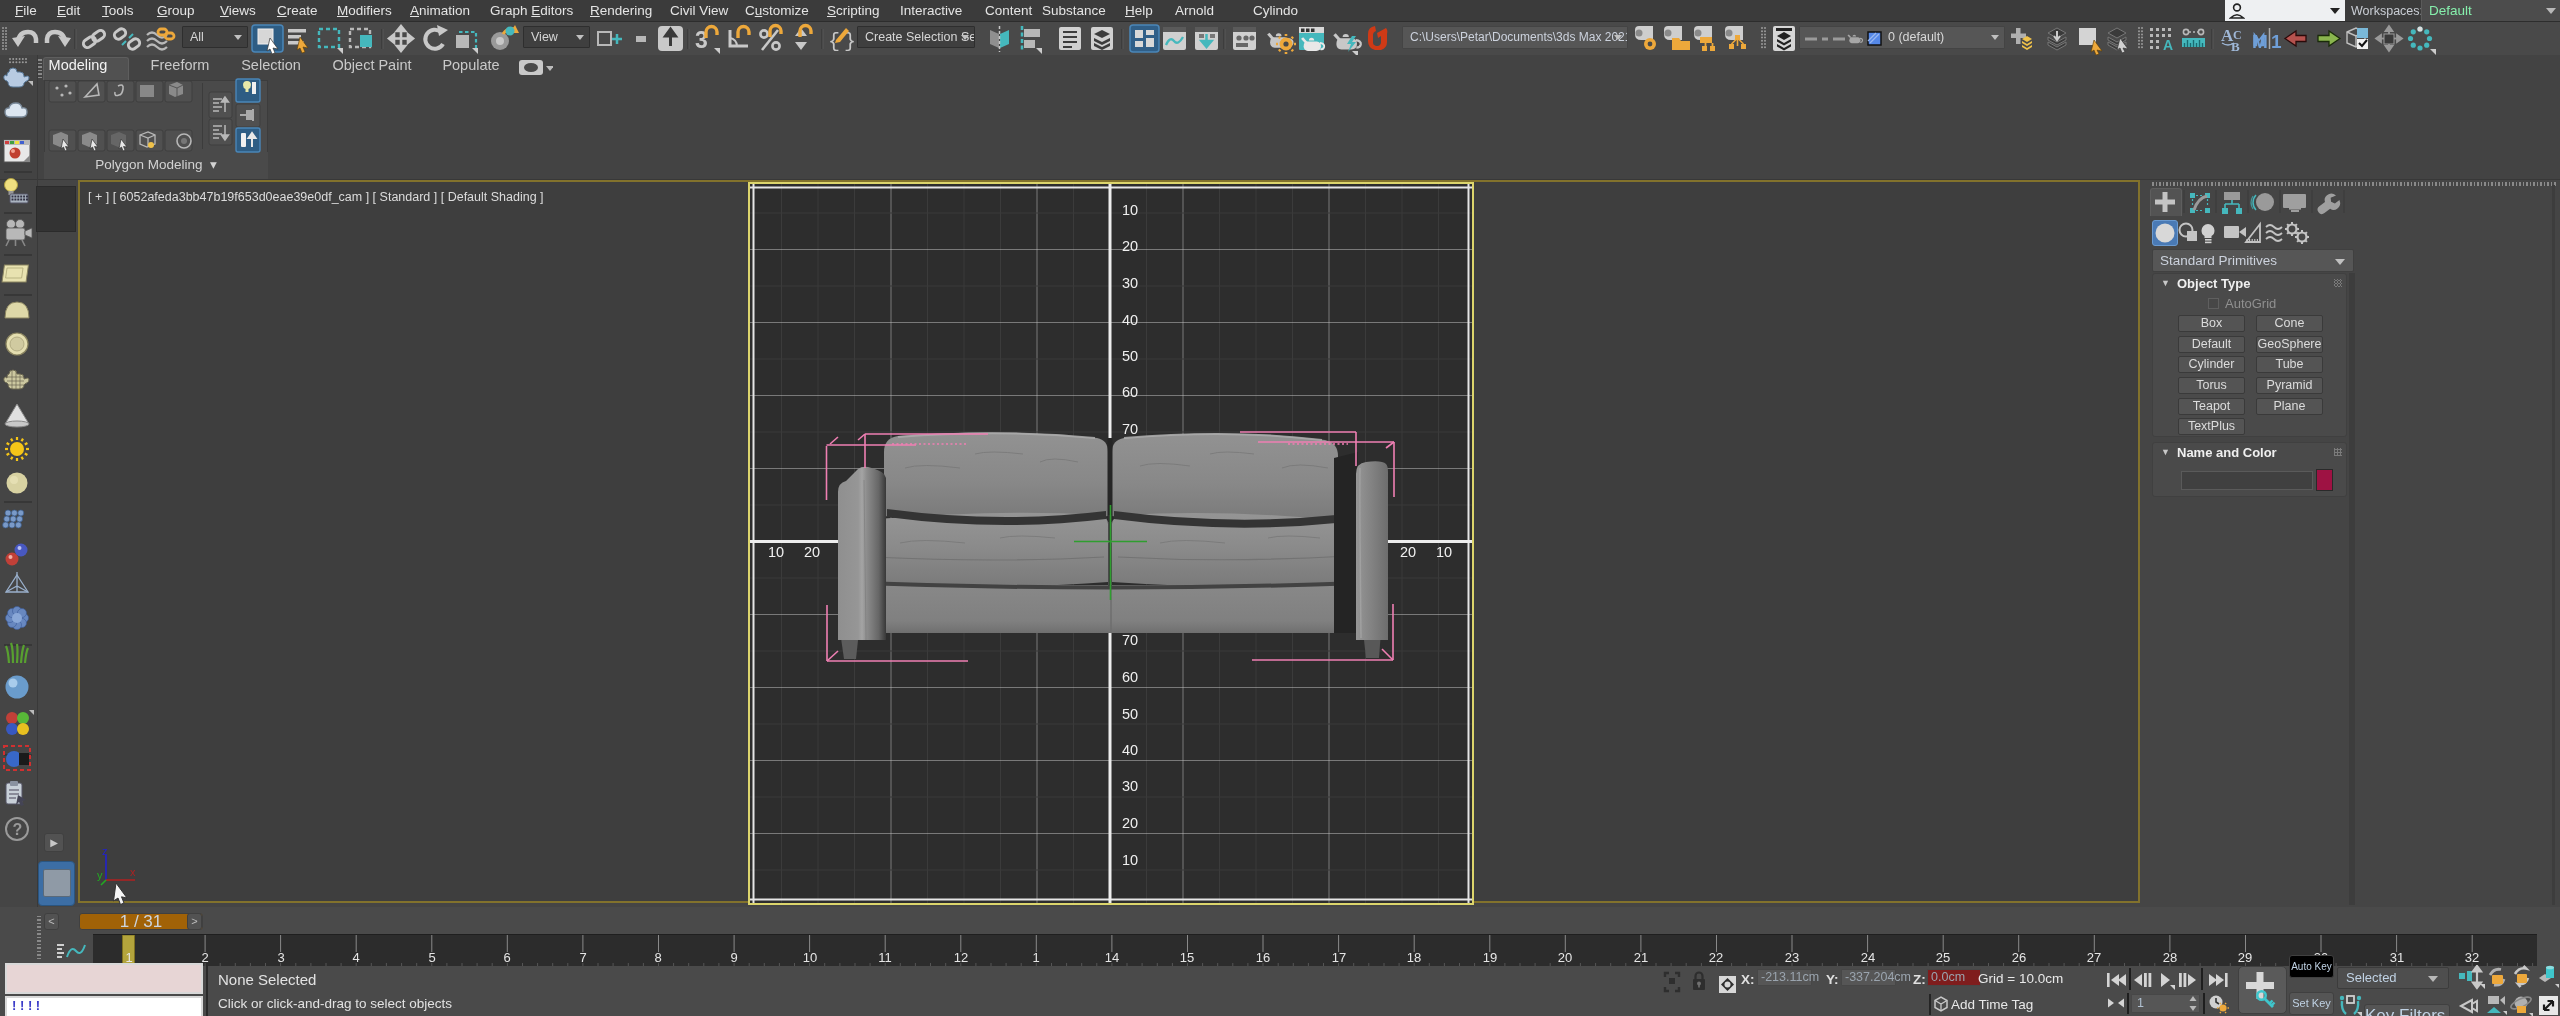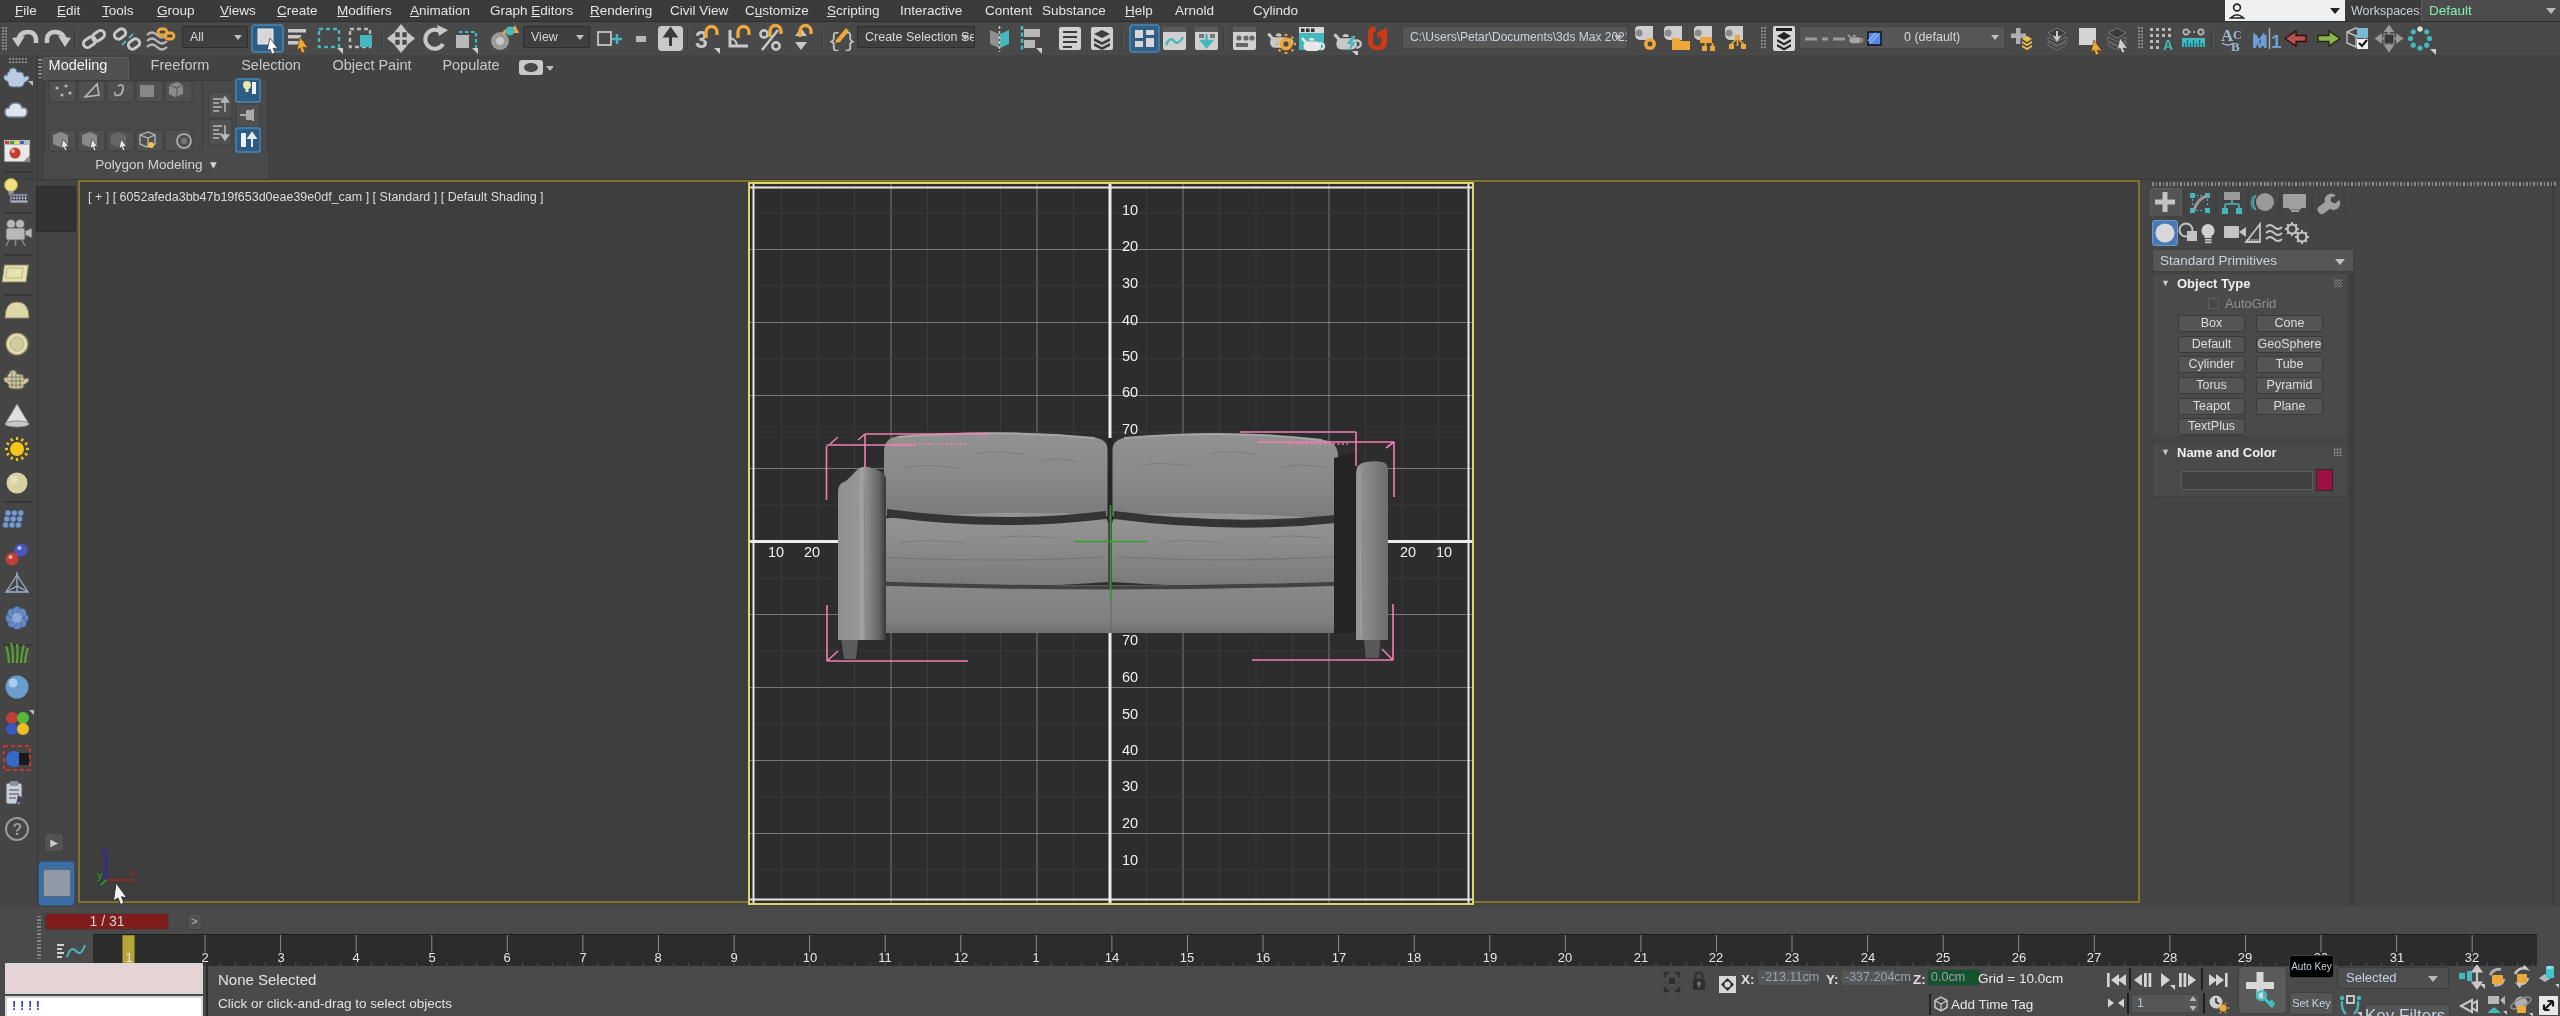--- a/index.html
+++ b/index.html
@@ -350,21 +350,21 @@
         <g fill="#b0b0b0" opacity="0.9">
           <path d="M48 9 L45.5 6.5 L46.8 5.6 L49.3 8.2 Z"></path>
           <path d="M50.5 7.5 Q50.5 5.8 52.3 5.8 Q54.1 5.8 54.1 7.5 Z"></path>
           <path d="M49 8.2 L55.8 8.2 Q58.5 8.6 58.5 11.3 Q58.5 14 55.5 14.3 L50 14.3 Q47.3 14 47.3 11.3 Q47.3 9 49 8.2 Z"></path>
           <path d="M58 9.3 Q60.8 9.6 60.5 11.6 Q60.2 13.3 58.2 13.3" fill="none" stroke="#b0b0b0" stroke-width="1.2"></path>
         </g>
         <rect x="66" y="3" width="13" height="13" fill="#5588e8" stroke="#111" stroke-width="1.5"></rect>
         <line x1="68" y1="14" x2="77" y2="5" stroke="#99b8f0" stroke-width="1.2"></line>
         <line x1="66" y1="12" x2="74" y2="4" stroke="#99b8f0" stroke-width="1.2"></line>
       </svg>
-<span style="position:absolute;left:104px">0 (default)</span>
+<span style="position:absolute;left:88px">0 (default)</span>
       <span class="ar"></span>
     </div>
     <svg class="abs" style="left:0;top:0" width="2560" height="33" viewBox="0 0 2560 33">
       <g fill="#b0b0b0">
         <rect x="2016" y="6" width="4.5" height="16"></rect>
         <rect x="2011" y="11.5" width="15" height="4.5"></rect>
       </g>
       <g fill="#f0c24a">
         <path d="M2027 14 l5 3 l-5 3 l-5 -3 Z"></path>
         <path d="M2022 19 l5 3 l5 -3 l0 2 l-5 3 l-5 -3 Z"></path>
@@ -1045,21 +1045,21 @@
         <div class="abs" style="left:181px;top:5px;width:8px;height:8px;background:repeating-linear-gradient(90deg,#888 0 1.5px,transparent 1.5px 3px),repeating-linear-gradient(0deg,#888 0 1.5px,transparent 1.5px 3px);opacity:0.8"></div>
       </div>
       <div class="abs" style="left:28px;top:28px;width:132px;height:19px;background:#404040;border:1px solid #5a5a5a"></div>
       <div class="abs" style="left:163px;top:26px;width:17px;height:22px;background:#9e1243;border:1px solid #2a2a2a"></div>
     </div>
     <div class="abs" style="left:203px;top:93px;width:6px;height:632px;background:#3d3d3d"></div>
     <div class="abs" style="left:406px;top:5px;width:3px;height:720px;background:#3d3d3d"></div>
   </div>
 <div id="bottom">
     <div class="btn3d" style="left:44px;top:6px;width:15px;height:17px;font-size:11px;line-height:15px;color:#bbb">&lt;</div>
-    <div class="btn3d" style="left:45px;top:6px;width:124px;height:17px;font-size:14px;line-height:15px;background:#7f1d1d">1 / 31</div>
+    <div class="btn3d" style="left:79px;top:6px;width:124px;height:17px;font-size:17px;line-height:15px;background:#a16207">1 / 31</div>
     <div class="btn3d" style="left:187px;top:6px;width:15px;height:17px;font-size:11px;line-height:15px;color:#bbb">&gt;</div>
     <div class="abs" style="left:37px;top:8px;width:4px;height:44px;background:repeating-linear-gradient(0deg,#8a8a8a 0 1.5px,transparent 1.5px 3.5px)"></div>
     <svg class="abs" style="left:53px;top:30px" width="38" height="30" viewBox="0 0 38 30">
       <g fill="#d0d0d0">
         <rect x="4" y="7" width="7" height="2"></rect>
         <rect x="4" y="11" width="5" height="2"></rect>
         <rect x="4" y="15" width="7" height="2"></rect>
         <rect x="4" y="19" width="5" height="2"></rect>
       </g>
       <path d="M14 20 q4 -12 9 -6 t9 -6" stroke="#45b8bd" stroke-width="2" fill="none"></path>
@@ -1313,21 +1313,21 @@
         <rect x="59" y="9" width="17" height="17" fill="#d8d8d8"></rect>
         <path d="M67.5 11 l6.5 6.5 l-6.5 6.5 l-6.5 -6.5 Z" fill="#2e2e2e"></path>
         <circle cx="67.5" cy="17.5" r="3" fill="#d8d8d8"></circle>
       </g>
 </svg>
     <div class="abs" style="left:1741px;top:65px;font-size:13.5px;font-weight:bold;color:#e0e0e0">X:</div>
     <div class="fld" style="left:1757px;top:62px;width:55px;height:17px;line-height:15px;padding-left:3px;background:#565656;border-color:#474747;color:#9aa4ae">-213.11cm</div>
     <div class="abs" style="left:1826px;top:65px;font-size:13.5px;font-weight:bold;color:#e0e0e0">Y:</div>
     <div class="fld" style="left:1841px;top:62px;width:55px;height:17px;line-height:15px;padding-left:3px;background:#565656;border-color:#474747;color:#9aa4ae">-337.204cm</div>
     <div class="abs" style="left:1913px;top:65px;font-size:13.5px;font-weight:bold;color:#e0e0e0">Z:</div>
-    <div class="fld" style="left:1927px;top:62px;width:54px;height:17px;line-height:15px;padding-left:3px;background:#14532d;border-color:#474747;color:#9aa4ae">0.0cm</div>
+    <div class="fld" style="left:1927px;top:62px;width:54px;height:17px;line-height:15px;padding-left:3px;background:#7f1d1d;border-color:#474747;color:#9aa4ae">0.0cm</div>
     <div class="abs" style="left:1978px;top:64px;font-size:13.5px;color:#e8e8e8">Grid = 10.0cm</div>
     <div class="abs" style="left:1929px;top:87px;width:2px;height:21px;background:#242424"></div>
     <svg class="abs" style="left:1932px;top:88px" width="18" height="18" viewBox="0 0 18 18">
       <path d="M3 5.5 l6 -3.5 l6 3.5 l0 7 l-6 3.5 l-6 -3.5 Z" fill="none" stroke="#c8c8c8" stroke-width="1.5"></path>
       <path d="M3 5.5 l6 3.5 l6 -3.5 M9 9 l0 7" stroke="#c8c8c8" stroke-width="1.3" fill="none"></path>
     </svg>
     <div class="abs" style="left:1951px;top:90px;font-size:13.5px;color:#e8e8e8">Add Time Tag</div>
     <div class="abs" style="left:2129px;top:61px;width:2px;height:22px;background:#1e1e1e"></div>
     <div class="abs" style="left:2201px;top:61px;width:2px;height:22px;background:#1e1e1e"></div>
     <svg class="abs" style="left:2100px;top:63px" width="130" height="20" viewBox="0 0 130 20">

